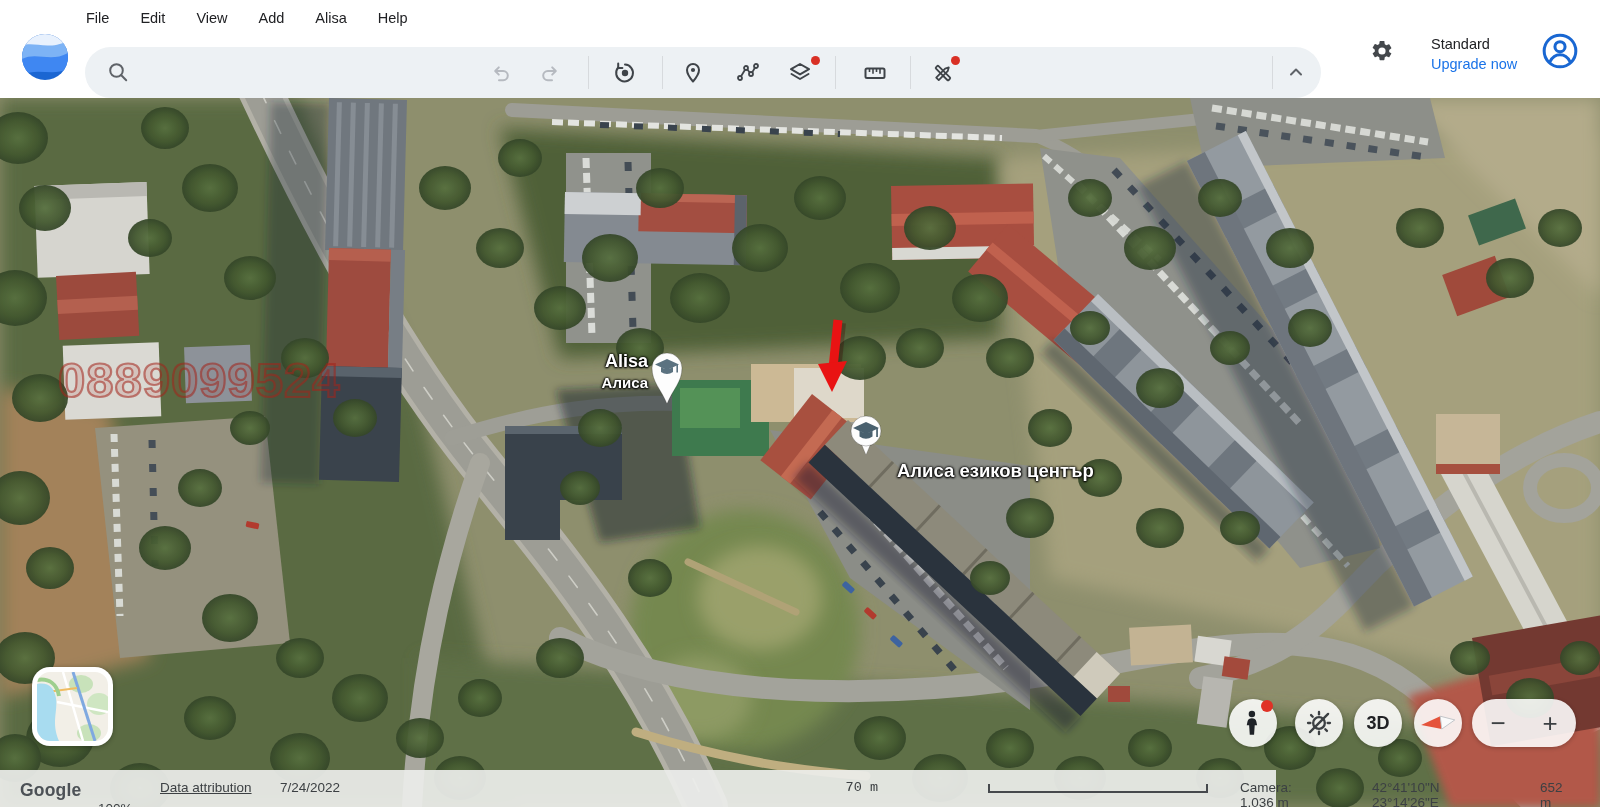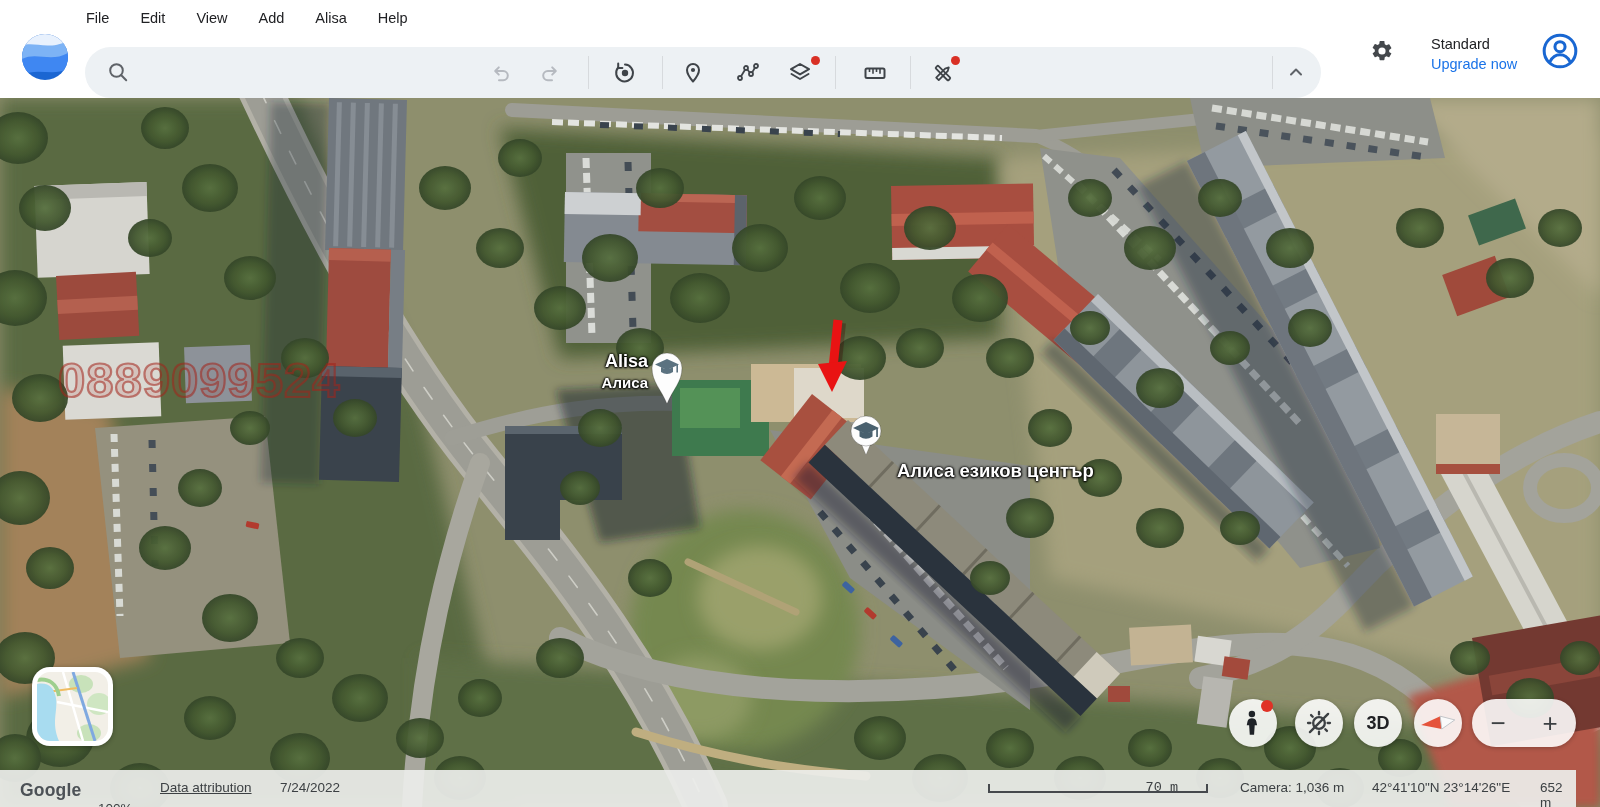--- a/index.html
+++ b/index.html
@@ -49,21 +49,21 @@
   .zoom-pill { position:absolute; left:1472px; top:699px; width:104px; height:48px;
                border-radius:24px; background:rgba(255,255,255,0.88);
                box-shadow:0 1px 4px rgba(0,0,0,.25); z-index:10; display:flex; }
   .zoom-pill button { flex:1; border:none; background:transparent; font-size:26px; color:#3c4043;
                cursor:pointer; font-family:"Liberation Sans",sans-serif; line-height:46px;}
   .minimap { position:absolute; left:32px; top:667px; width:81px; height:79px; background:#fff;
              border-radius:18px; box-shadow:0 1px 5px rgba(0,0,0,.3); padding:5px; z-index:10; cursor:pointer;}
   .minimap svg { border-radius:13px; display:block; }
 
   
-  .statusbar { position:absolute; left:0; bottom:0; width:1576px; height:37px;
+  .statusbar { position:absolute; left:0; bottom:0; width:1276px; height:37px;
                background:rgba(237,238,236,0.92); z-index:20; font-size:13.5px; color:#3c4043; }
   .statusbar .sitem { position:absolute; top:10px; }
   .s-google { left:20px; top:7px; font-size:17.5px; font-weight:bold; color:#4c5156; letter-spacing:.2px;}
   .s-zoom { left:98px;margin-top:21px; }
   .s-attr { left:160px; text-decoration:underline; cursor:pointer; }
   .s-date { left:280px; }
   .s-scalebox { position:absolute; left:988px; bottom:14px; width:220px; height:9px;
                 border-left:2px solid #46494d; border-right:2px solid #46494d;
                 border-bottom:2px solid #46494d; }
   .s-scalelabel { position:absolute; right:398px; top:3px;font-family:Liberation Mono, monospace; }

